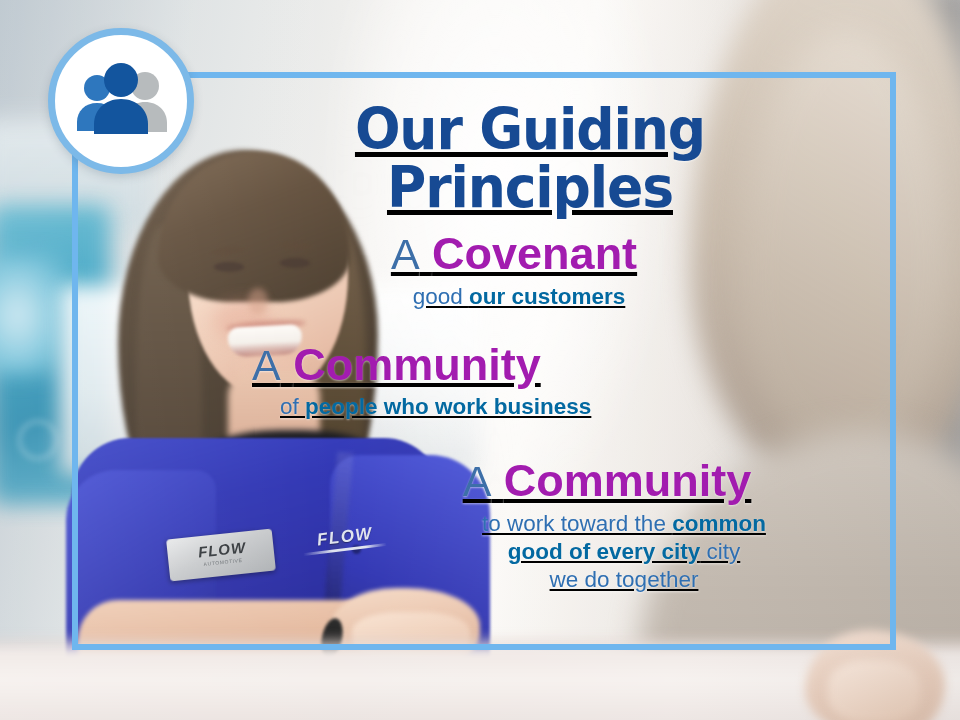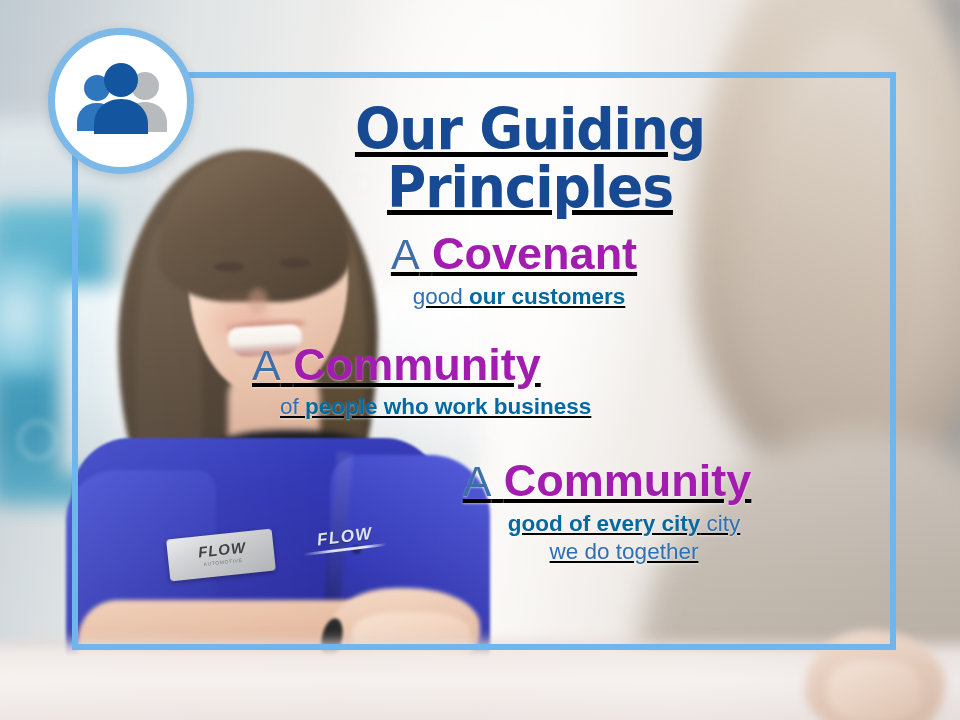--- a/index.html
+++ b/index.html
@@ -429,20 +429,21 @@
       <span class="ln"><span>of </span><b>people who work business</b></span>
     </div>
   </div>
 
   <div class="principle" id="block-commitment">
     <div class="p-head">
       <span class="art">A</span>
       <span class="word">Community</span>
     </div>
     <div class="p-sub">
+      <span class="ln"><span>to work toward the </span><b>common</b></span>
       <span class="ln"><b>good of every city</b><span> city</span></span>
       <span class="ln">we do together</span>
     </div>
   </div>
 </div>
 
 <div id="badge">
   <span>
     <svg viewBox="0 0 104 78" xmlns="http://www.w3.org/2000/svg">
 

